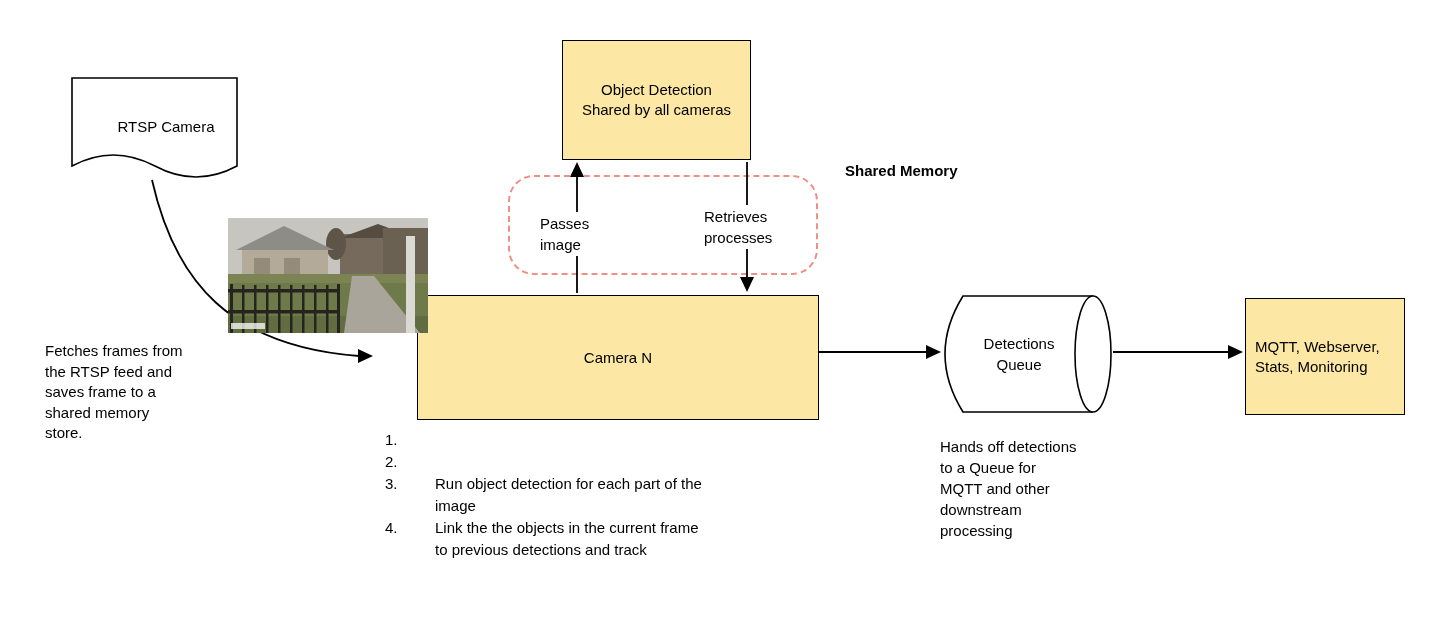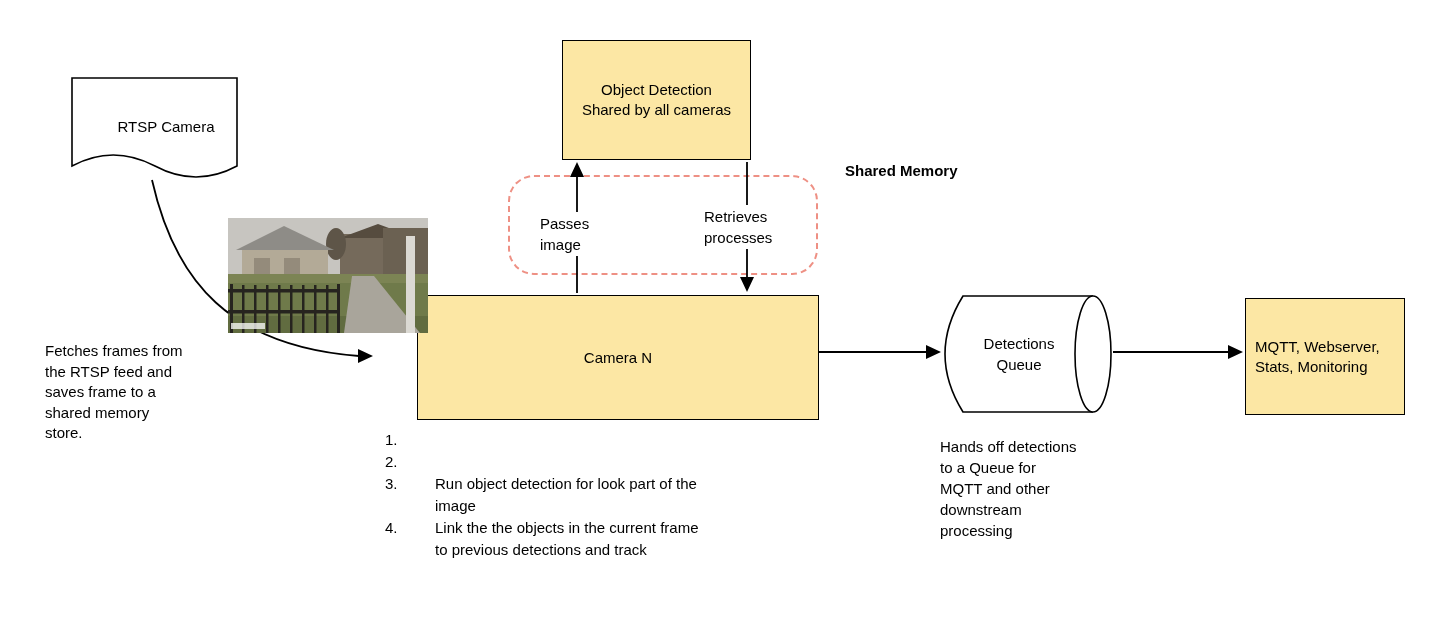--- a/index.html
+++ b/index.html
@@ -154,21 +154,21 @@
 
   <div class="abs steps">
     <div class="step">
       <span class="step-num">1.</span>
     </div>
     <div class="step">
       <span class="step-num">2.</span>
     </div>
     <div class="step">
       <span class="step-num">3.</span>
-      <span class="step-text">Run object detection for look part of the
+      <span class="step-text">Run object detection for each part of the
 image</span>
     </div>
     <div class="step">
       <span class="step-num">4.</span>
       <span class="step-text">Link the the objects in the current frame
 to previous detections and track</span>
     </div>
   </div>
 
   <div class="abs queue-label">Detections

